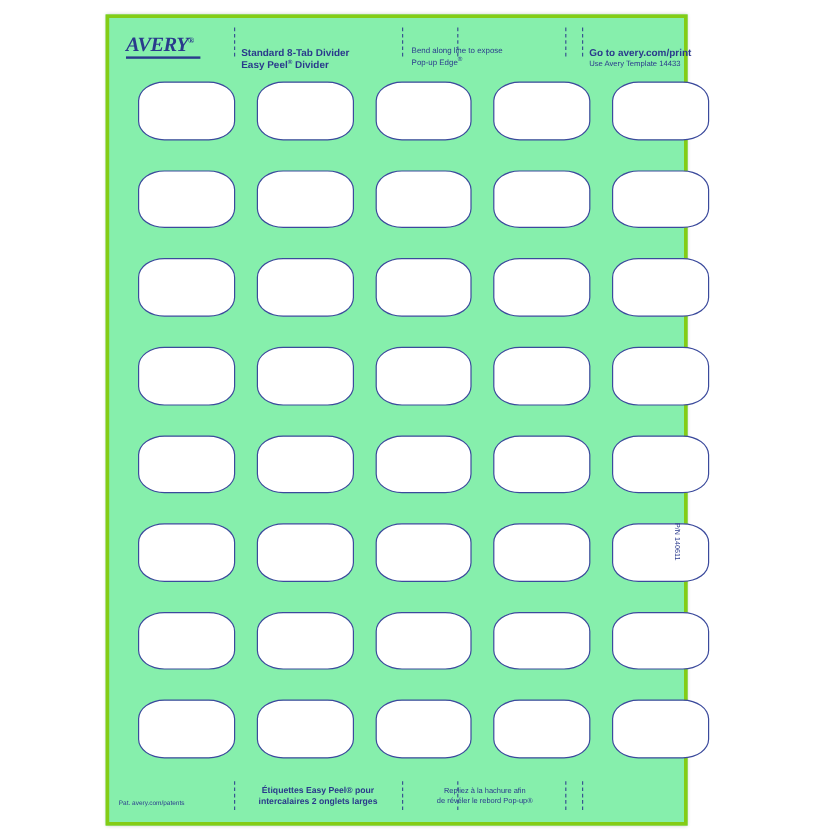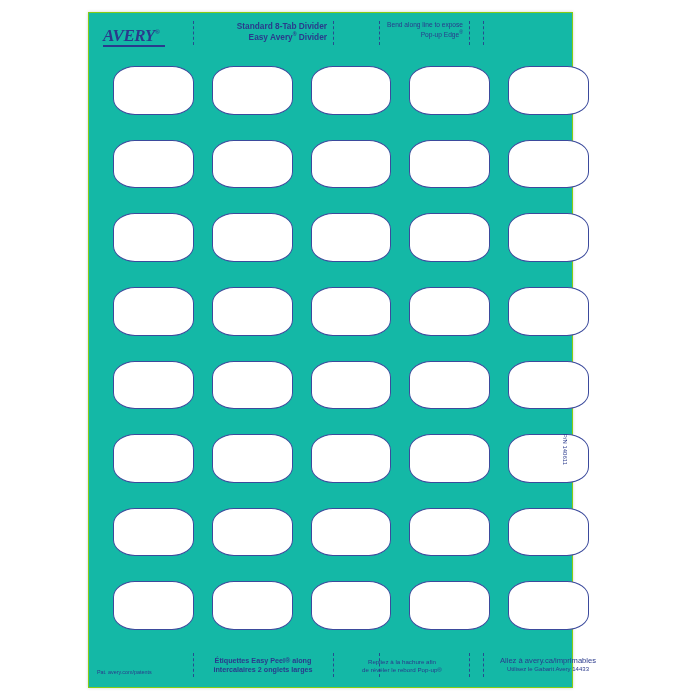--- a/index.html
+++ b/index.html
@@ -17,22 +17,22 @@
     background: #ffffff;
     overflow: hidden;
   }
   
   .sheet {
     position: absolute;
     left: 88px;
     top: 12px;
     width: 485px;
     height: 676px;
-    background: #14b8a6;
-    border: 1px solid #84cc16;
+    background: #86efac;
+    border: 3px solid #84cc16;
     box-shadow: 0 0 3px rgba(0,0,0,0.18);
     box-sizing: border-box;
   }
   
   .header {
     position: absolute;
     left: 0;
     top: 0;
     width: 100%;
     height: 40px;
@@ -59,22 +59,22 @@
     font-style: normal;
   }
   .logo-underline {
     width: 62px;
     height: 2px;
     background: #2a3a8c;
     margin-top: 1px;
   }
   .hdr-block {
     position: absolute;
-    top: 8px;
-    text-align: right;
+    top: 24px;
+    text-align: left;
     color: #2a3a8c;
     line-height: 1.25;
   }
   .hdr-block.b1 { left: 110px; width: 128px; font-size: 8.3px; font-weight: bold; }
   .hdr-block.b2 { left: 252px; width: 122px; font-size: 6.6px; }
   .hdr-block.b3 { left: 400px; width: 116px; font-size: 8.3px; }
   .hdr-block.b3 .line1 { font-weight: bold; }
   .hdr-block.b3 .line2 { font-size: 6.4px; font-weight: normal; margin-top: 1px; }
   .hdr-block sup { font-size: 5.2px; }
 
@@ -161,28 +161,32 @@
       </div>
 
       <div class="vdash" style="left:104px; top:8px; height:24px;"></div>
       <div class="vdash" style="left:244px; top:8px; height:24px;"></div>
       <div class="vdash" style="left:290px; top:8px; height:24px;"></div>
       <div class="vdash" style="left:380px; top:8px; height:24px;"></div>
       <div class="vdash" style="left:394px; top:8px; height:24px;"></div>
 
       <div class="hdr-block b1">
         <div>Standard 8-Tab Divider</div>
-        <div><span>Easy Avery</span><sup>®</sup><span> Divider</span></div>
+        <div><span>Easy Peel</span><sup>®</sup><span> Divider</span></div>
       </div>
 
       <div class="hdr-block b2">
         <div>Bend along line to expose</div>
         <div><span>Pop-up Edge</span><sup>®</sup></div>
       </div>
 
+      <div class="hdr-block b3">
+        <div class="line1">Go to avery.com/print</div>
+        <div class="line2">Use Avery Template 14433</div>
+      </div>
     </div>
 
     <div class="grid">
       <div class="label-cell">
           <div class="label"></div>
         </div>
       <div class="label-cell">
           <div class="label"></div>
         </div>
       <div class="label-cell">
@@ -313,29 +317,25 @@
     <div class="footer">
       <div class="vdash" style="left:104px; top:4px; height:24px;"></div>
       <div class="vdash" style="left:244px; top:4px; height:24px;"></div>
       <div class="vdash" style="left:290px; top:4px; height:24px;"></div>
       <div class="vdash" style="left:380px; top:4px; height:24px;"></div>
       <div class="vdash" style="left:394px; top:4px; height:24px;"></div>
 
       <div class="ftr-block f0">Pat. avery.com/patents</div>
 
       <div class="ftr-block f1">
-        <div>Étiquettes Easy Peel® along</div>
+        <div>Étiquettes Easy Peel® pour</div>
         <div>intercalaires 2 onglets larges</div>
       </div>
 
       <div class="ftr-block f2">
         <div>Repliez à la hachure afin</div>
         <div>de révéler le rebord Pop-up®</div>
       </div>
 
-      <div class="ftr-block f3">
-        <div>Allez à avery.ca/imprimables</div>
-        <div class="line2">Utilisez le Gabarit Avery 14433</div>
-      </div>
     </div>
 
   </div>
 </div>
 
 </body></html>

